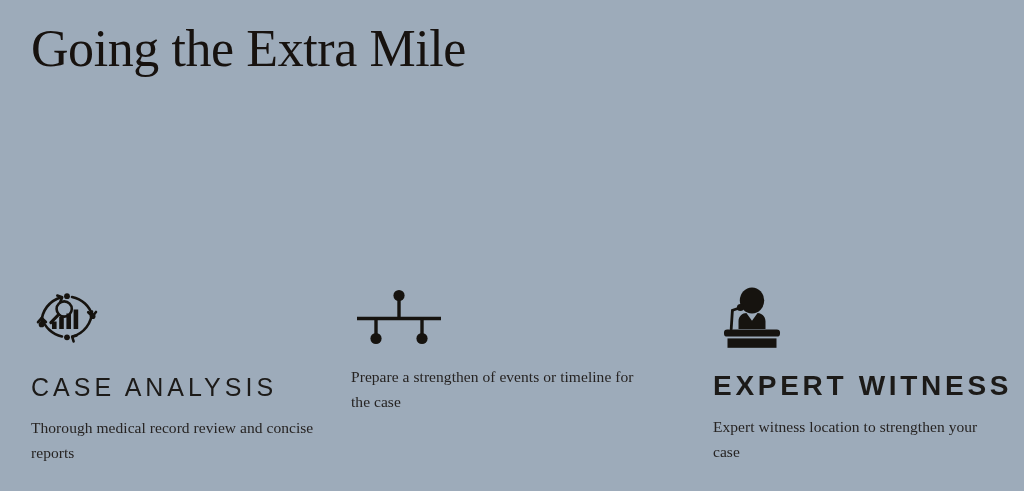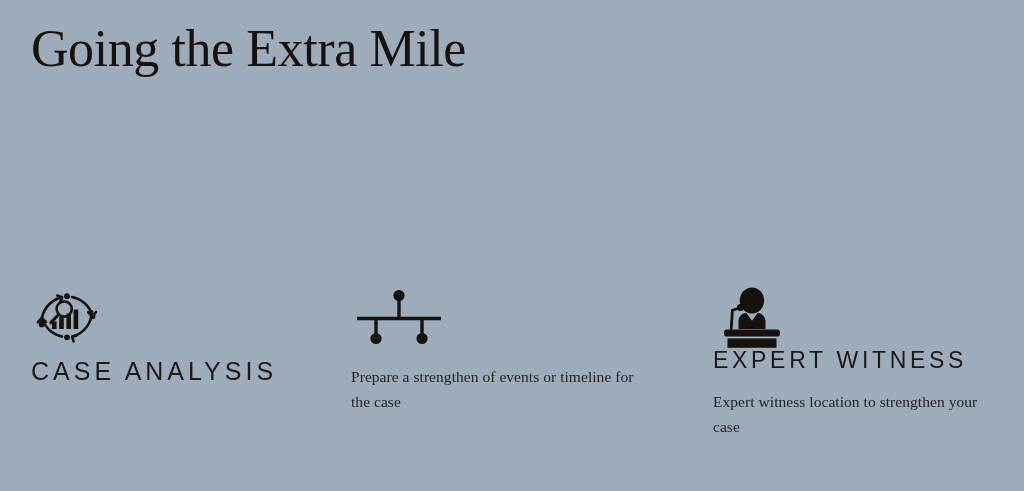--- a/index.html
+++ b/index.html
@@ -66,33 +66,35 @@
 
   .col-title {
     font-family: "Liberation Sans", "DejaVu Sans", sans-serif;
     font-weight: 400;
     color: #1c1a18;
     white-space: nowrap;
   }
   .col-1 .col-title {
     font-size: 25px;
     letter-spacing: 4.0px;
-    margin-top: 10px;
+    margin-top: 26px;
     line-height: 28px;
   }
   .col-2 .col-title {
     font-size: 29px;
     letter-spacing: 4.2px;
     margin-top: 21px;
     line-height: 32px;
   }
   .col-3 .col-title {
-    font-size: 23px;
+    font-size: 28px;
     letter-spacing: 3.7px;
+    margin-top: 25px;
     line-height: 27px;
+    font-weight: bold;
   }
 
   .col-body {
     font-family: "Liberation Serif", "DejaVu Serif", serif;
     font-size: 15.5px;
     line-height: 25px;
     color: #262322;
     letter-spacing: 0.05px;
   }
   .col-1 .col-body { margin-top: 14px; width: 296px; }
@@ -146,20 +148,21 @@
             <rect x="21.0" y="36.5" width="4.6" height="7.5"></rect>
             <rect x="28.2" y="32.0" width="4.6" height="12.0"></rect>
             <rect x="35.4" y="28.5" width="4.6" height="15.5"></rect>
             <rect x="42.6" y="24.5" width="4.6" height="19.5"></rect>
           </g>
         </svg>
       </div>
 
       <div class="col-title">CASE ANALYSIS</div>
 
+      <div class="col-body">Thorough medical record review and concise reports</div>
     </div>
 
     <div class="col col-2">
 
       <div class="icon-wrap">
         <svg width="96" height="64" viewBox="0 0 96 64" fill="none" aria-hidden="true">
           <g stroke="#16130f" stroke-width="3.4" stroke-linecap="butt">
 
             <line x1="6" y1="33.5" x2="90" y2="33.5"></line>
 

